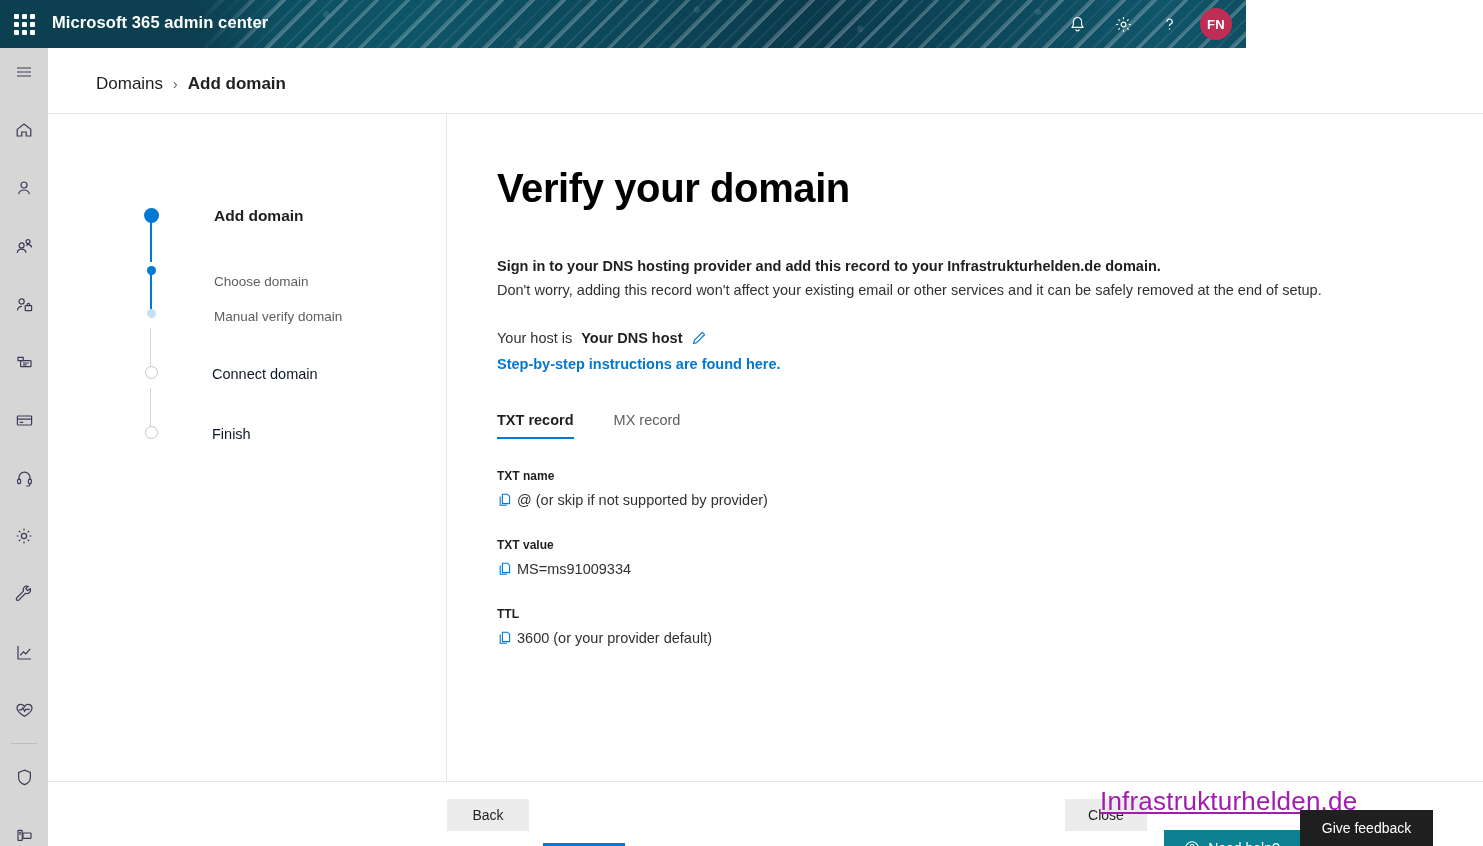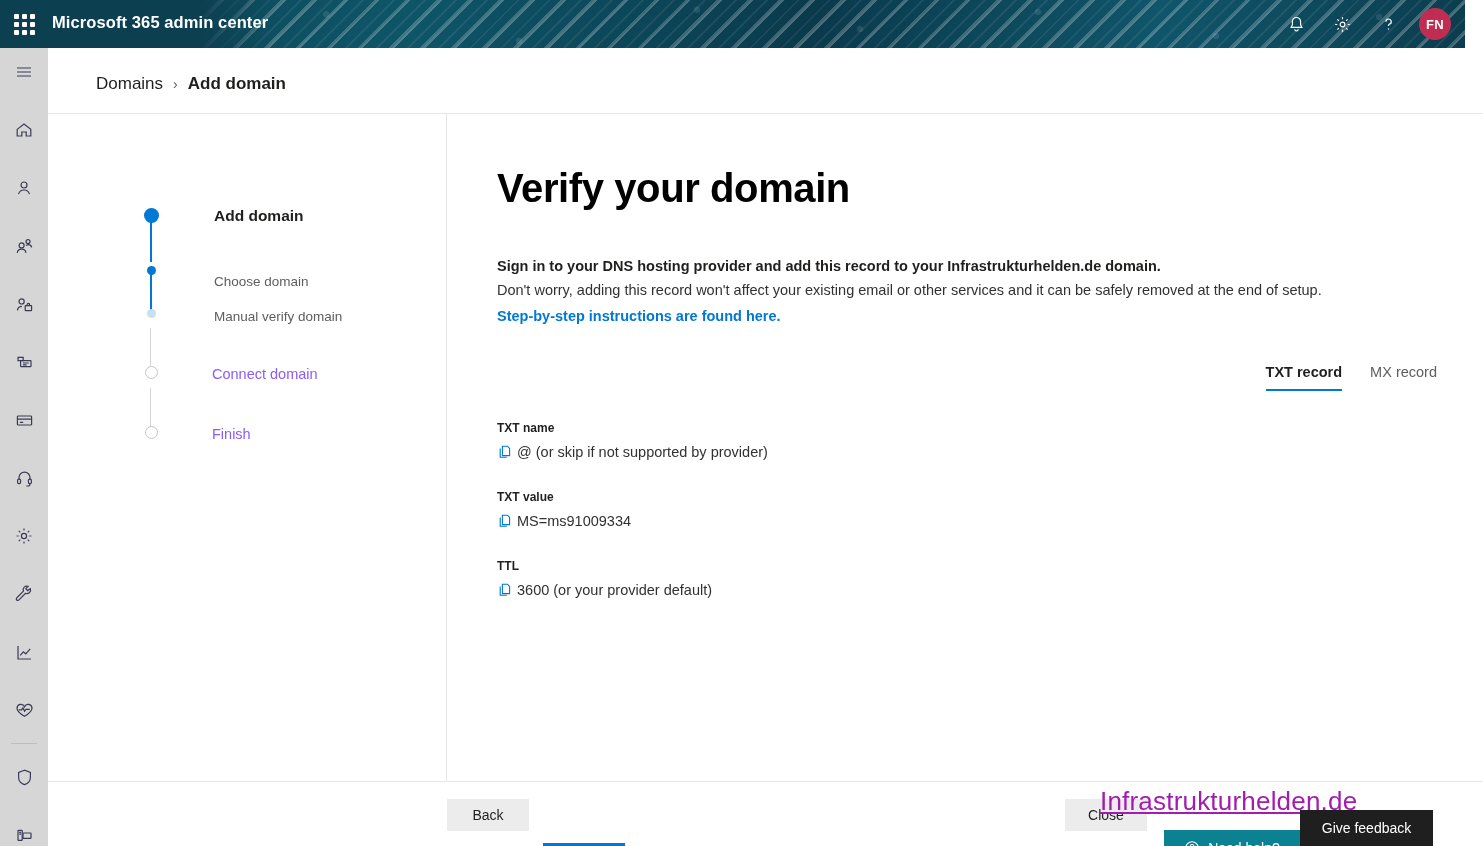--- a/index.html
+++ b/index.html
@@ -6,21 +6,21 @@
   html, body {
     width: 1483px; height: 846px;
     font-family: "Liberation Sans", sans-serif;
     background: #ffffff;
     overflow: hidden;
   }
   .app { position: relative; width: 1483px; height: 846px; }
 
   
   .suitebar {
-    position: absolute; top: 0; left: 0; width: 1465px; height: 48px;
+    position: absolute; top: 0; left: 0; width: 1246px; height: 48px;
     background: #0d3c4b;
     overflow: hidden;
   }
   .banner-art {
     position: absolute; top: 0; left: 0; width: 1483px; height: 48px;
     background:
       repeating-linear-gradient(-45deg,
         rgba(255,255,255,0.20) 0px, rgba(255,255,255,0.20) 4px,
         rgba(255,255,255,0) 4px, rgba(255,255,255,0) 22px),
       repeating-linear-gradient(-45deg,
@@ -94,39 +94,39 @@
   .steps { position: absolute; left: 48px; top: 100px; width: 340px; }
   .step { position: relative; padding-left: 40px; }
   .dot {
     position: absolute; left: 0; top: 0; border-radius: 50%;
     box-sizing: border-box;
   }
   .dot.big   { width: 15px; height: 15px; background: #0078d4; left: 48px; }
   .dot.small { width: 9px; height: 9px; background: #0078d4; left: 51px; }
   .dot.pale  { width: 9px; height: 9px; background: #c7e0f4; left: 51px; }
   .dot.hollow{ width: 13px; height: 13px; background: #ffffff; border: 1.5px solid #c8c6c4; left: 49px; }
-  .step-label { font-size: 14.5px; color: #8b5cf6; white-space: nowrap; }
+  .step-label { font-size: 14.5px; color: #0f172a; white-space: nowrap; }
   .step-label.current { font-weight: 700; font-size: 15.5px; color: #201f1e; }
   .step-label.muted { color: #605e5c; font-size: 13.5px; }
   .connector { position: absolute; width: 2px; }
 
   .vdivider { position: absolute; left: 398px; top: 66px; width: 1px; height: 667px; background: #e6e6e6; }
 
   
   .content { position: absolute; left: 449px; top: 118px; width: 940px; }
   h1.title { font-size: 40px; font-weight: 700; color: #000000; letter-spacing: -0.4px; line-height: 1.1; }
   .lead { margin-top: 48px; font-size: 14.5px; font-weight: 700; color: #201f1e; }
   .sub  { margin-top: 8px; font-size: 14.5px; color: #323130; }
 
   .hostline { margin-top: 32px; font-size: 14.5px; color: #323130; display: flex; align-items: center; gap: 9px; }
   .hostline b { color: #201f1e; font-weight: 700; }
   .pencil { cursor: pointer; display: inline-flex; color: #0078d4; }
   .steplink { margin-top: 10px; font-size: 14.5px; color: #0078d4; cursor: pointer; display: inline-block; font-weight: bold; }
 
-  .tabs { margin-top: 39px; display: flex; gap: 28px; border-bottom: 0; justify-content: flex-end; }
+  .tabs { margin-top: 39px; display: flex; gap: 40px; border-bottom: 0; }
   .tab { position: relative; font-size: 14.5px; color: #605e5c; padding-bottom: 11px; cursor: pointer; }
   .tab.active { color: #201f1e; font-weight: 700; }
   .tab.active::after {
     content: ""; position: absolute; left: 0; right: 0; bottom: 0; height: 2px; background: #0078d4;
   }
 
   .field { margin-top: 30px; }
   .field-label { font-size: 12px; font-weight: 700; color: #201f1e; }
   .field-value { margin-top: 9px; display: flex; align-items: center; gap: 4px; font-size: 14.5px; color: #323130; }
   .copy-icon { cursor: pointer; display: inline-flex; color: #0078d4; flex: none; }
@@ -353,20 +353,29 @@
       </div>
     </div>
 
     <div class="vdivider"></div>
 
     <div class="content">
       <h1 class="title">Verify your domain</h1>
       <p class="lead">Sign in to your DNS hosting provider and add this record to your Infrastrukturhelden.de domain.</p>
       <p class="sub">Don't worry, adding this record won't affect your existing email or other services and it can be safely removed at the end of setup.</p>
 
+      <div class="hostline">
+        <span>Your host is</span>
+        <b>Your DNS host</b>
+        <span class="pencil">
+          <svg width="16" height="16" viewBox="0 0 16 16" fill="none" stroke="currentColor" stroke-width="1.1">
+            <path d="M11.3 2.4 13.6 4.7 5.6 12.7l-3 .7.7-3z"></path>
+          </svg>
+        </span>
+      </div>
       <a class="steplink">Step-by-step instructions are found here.</a>
 
       <div class="tabs">
         <div class="tab active">TXT record</div>
         <div class="tab">MX record</div>
       </div>
 
       <div class="field">
         <div class="field-label">TXT name</div>
         <div class="field-value">

